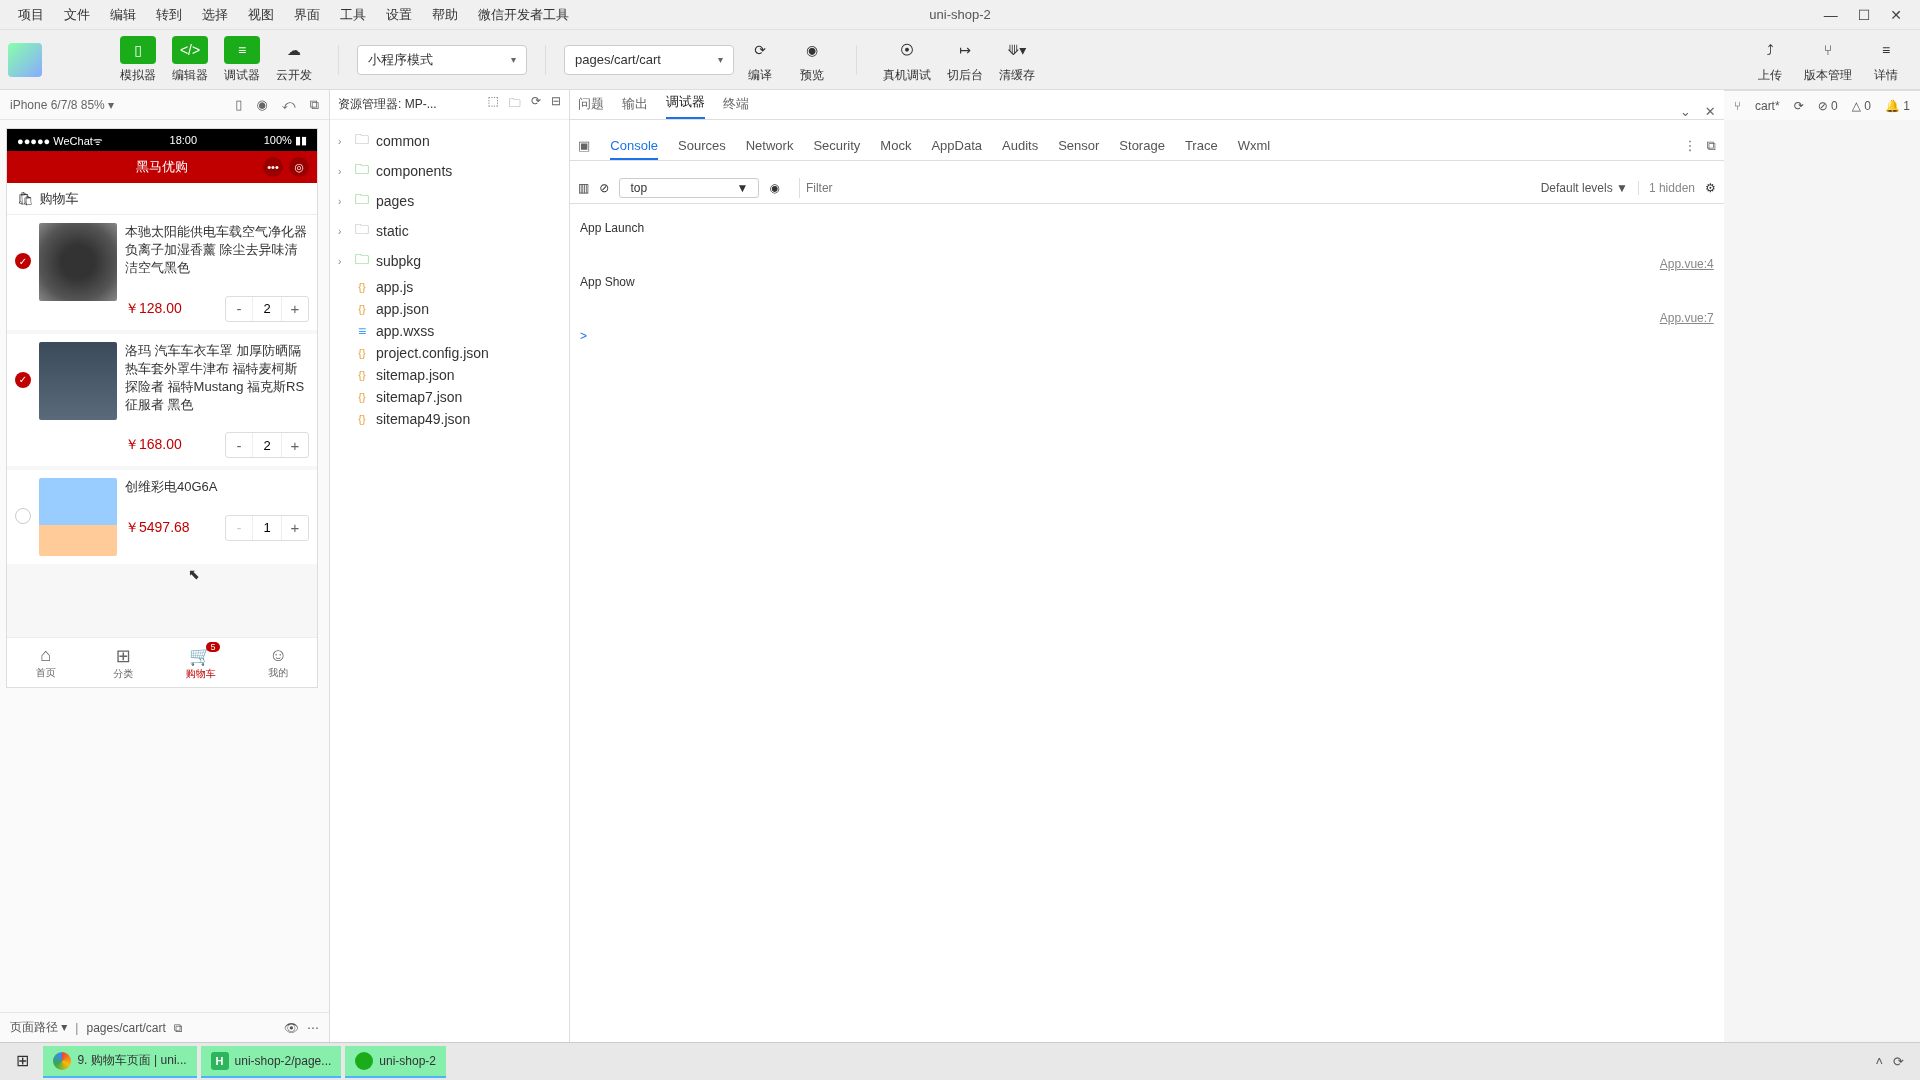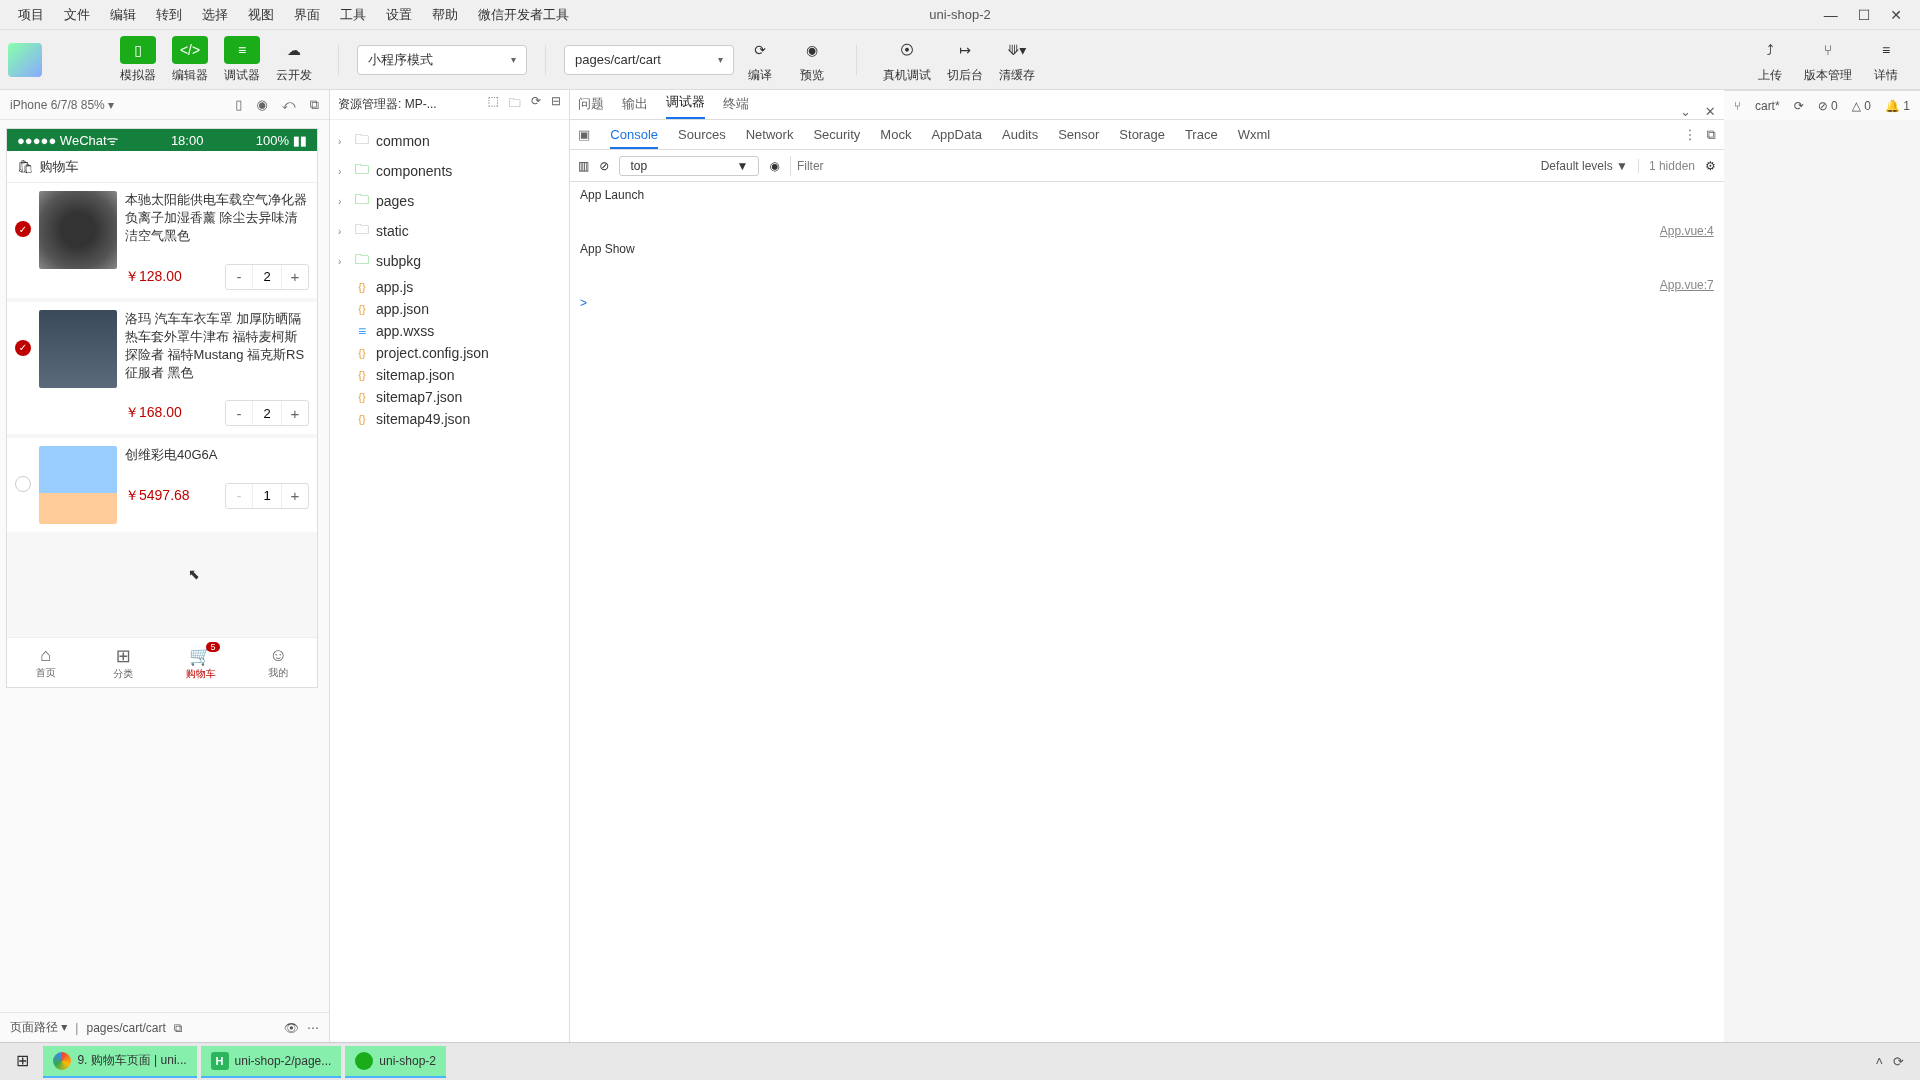--- a/index.html
+++ b/index.html
@@ -25,21 +25,21 @@
 .toolbar-right { margin-left: auto; display: flex; }
 
 
 .main { display: flex; height: calc(100% - 90px - 38px); }
 
 
 .sim-panel { width: 330px; background: #fafafa; border-right: 1px solid #ddd; display: flex; flex-direction: column; }
 .sim-head { height: 30px; display: flex; align-items: center; padding: 0 10px; border-bottom: 1px solid #e5e5e5; font-size: 12px; color: #666; justify-content: space-between; }
 .sim-head .icons { display: flex; gap: 14px; font-size: 13px; }
 .phone { flex: 0 0 auto; margin: 8px 6px; background: #fff; border: 1px solid #ddd; width: 312px; height: 560px; display: flex; flex-direction: column; overflow: hidden; }
-.phone-status { background: #15803d; color: #fff; height: 22px; display: flex; align-items: center; justify-content: space-between; padding: 0 10px; font-size: 13px; }
+.phone-status { background: #000000; color: #fff; height: 22px; display: flex; align-items: center; justify-content: space-between; padding: 0 10px; font-size: 11px; }
 .phone-nav { background: #c00000; color: #fff; height: 32px; display: flex; align-items: center; justify-content: center; font-size: 13px; position: relative; }
 .phone-nav .caps { position: absolute; right: 8px; display: flex; gap: 6px; }
 .phone-nav .caps span { width: 20px; height: 20px; border-radius: 20px; background: rgba(0,0,0,.2); display: inline-flex; align-items: center; justify-content: center; font-size: 11px; }
 .cart-head { height: 32px; display: flex; align-items: center; padding: 0 10px; font-size: 13px; gap: 6px; border-bottom: 1px solid #eee; background: #fff; }
 .cart-list { flex: 1; overflow: auto; background: #f7f7f7; }
 .cart-item { background: #fff; margin-bottom: 4px; padding: 8px; display: flex; align-items: flex-start; gap: 8px; }
 .cart-item .chk { width: 16px; height: 16px; border-radius: 50%; border: 1px solid #ccc; margin-top: 30px; flex-shrink: 0; }
 .cart-item .chk.on { background: #c00000; border: none; display: flex; align-items: center; justify-content: center; color: #fff; font-size: 10px; }
 .cart-item .thumb { width: 78px; height: 78px; background: #ddd; border-radius: 2px; flex-shrink: 0; }
 .cart-item .info { flex: 1; }
@@ -62,32 +62,32 @@
 .tree { padding: 6px 0; font-size: 14px; }
 .tree-row { display: flex; align-items: center; padding: 3px 8px; gap: 6px; cursor: pointer; }
 .tree-row .arrow { width: 10px; color: #888; font-size: 10px; }
 .tree-row .ficon { width: 16px; text-align: center; }
 .tree-row.folder .ficon { color: #888; }
 .tree-row.folder.green .ficon { color: #1aad19; }
 .tree-row.file .ficon { color: #e6a23c; font-size: 11px; }
 .tree-row.css .ficon { color: #409eff; }
 
 
-.devtools { flex: 1; background: #fff; display: flex; flex-direction: column; }
+.devtools { flex: 1; background: #fff; display: flex; flex-direction: column; gap: 11px; }
 .dt-tabs1 { height: 30px; display: flex; align-items: flex-end; border-bottom: 1px solid #ddd; padding: 0 8px; font-size: 13px; gap: 18px; }
 .dt-tabs1 .t { padding-bottom: 6px; color: #666; cursor: pointer; }
 .dt-tabs1 .t.active { color: #222; border-bottom: 2px solid #1a73e8; }
 .dt-tabs1 .right-icons { margin-left: auto; display: flex; gap: 14px; color: #666; }
 .dt-tabs2 { height: 30px; display: flex; align-items: center; border-bottom: 1px solid #ddd; padding: 0 8px; font-size: 13px; gap: 20px; }
 .dt-tabs2 .t { color: #555; cursor: pointer; }
 .dt-tabs2 .t.active { color: #1a73e8; border-bottom: 2px solid #1a73e8; padding-bottom: 5px; margin-bottom: -6px; }
 .dt-tabs2 .rt { margin-left: auto; display: flex; gap: 10px; align-items: center; color: #666; }
 .dt-filter-row { height: 32px; display: flex; align-items: center; border-bottom: 1px solid #ddd; padding: 0 8px; gap: 10px; font-size: 12px; }
 .dt-filter-row .sel { border: 1px solid #ccc; padding: 2px 10px; border-radius: 3px; min-width: 140px; display: flex; justify-content: space-between; }
-.dt-filter-row input { border: none; outline: none; flex: 1; font-size: 12px; padding: 3px 6px; border-left: 1px solid #ddd; }
+.dt-filter-row input { border: none; outline: none; flex: 1; font-size: 12px; padding: 3px 6px; border-left: 1px solid #ddd; margin-left: 9px; }
 .dt-filter-row .levels { color: #555; cursor: pointer; }
 .dt-filter-row .hidden { color: #888; margin-left: auto; border-left: 1px solid #ddd; padding-left: 10px; }
 .console-body { flex: 1; padding: 4px 10px; font-family: Consolas, monospace; font-size: 12px; }
 .console-row { display: flex; justify-content: space-between; padding: 2px 0; }
 .console-row .link { color: #888; text-decoration: underline; margin-top: 36px; }
 .console-prompt { color: #1a73e8; padding: 2px 0; }
 
 
 .bottom-status { height: 30px; border-top: 1px solid #ddd; background: #fafafa; display: flex; align-items: center; padding: 0 10px; font-size: 12px; color: #555; gap: 14px; }
 .bottom-status .right { margin-left: auto; display: flex; gap: 10px; align-items: center; }
@@ -214,20 +214,27 @@
         <span>⧉</span>
       </div>
     </div>
 
     <div class="phone">
       <div class="phone-status">
         <span><span>●●●●● WeChat</span>ᯤ</span>
         <span>18:00</span>
         <span><span>100%</span> ▮▮</span>
       </div>
+      <div class="phone-nav">
+        <span>黑马优购</span>
+        <div class="caps">
+          <span>•••</span>
+          <span>◎</span>
+        </div>
+      </div>
       <div class="cart-head">
         <span>🛍</span>
         <span>购物车</span>
       </div>
       <div class="cart-list">
         <div class="cart-item">
           <div class="chk on">✓</div>
           <div class="thumb t1"></div>
           <div class="info">
             <div class="name">本驰太阳能供电车载空气净化器负离子加湿香薰 除尘去异味清洁空气黑色</div>

